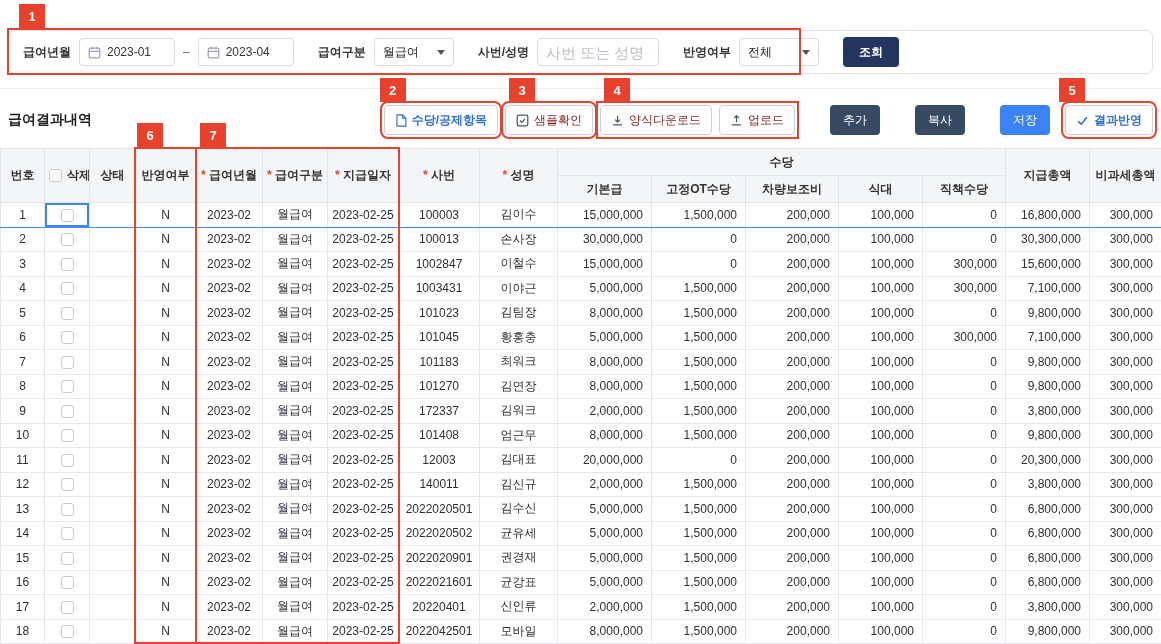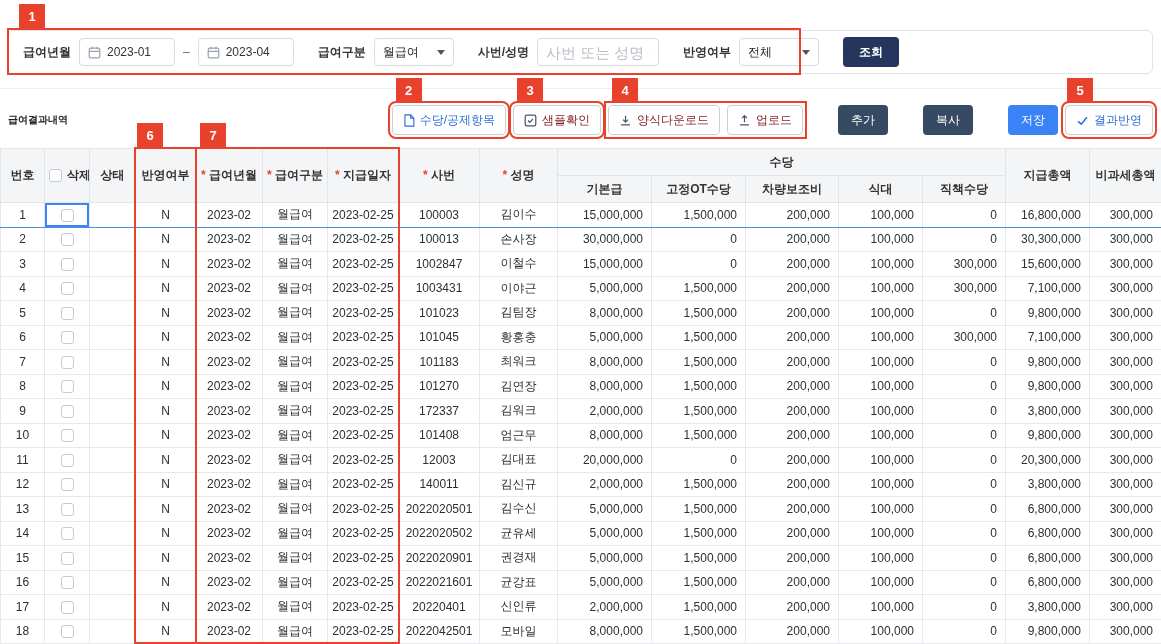--- a/index.html
+++ b/index.html
@@ -21,25 +21,25 @@
   .text-input { width:122px; height:28px; border:1px solid #d8dbe0; border-radius:4px;
     padding:0 8px; font-size:15px; color:#333; outline:none; }
   .text-input::placeholder { color:#b9bec7; }
   .btn-search { height:30px; padding:0 16px; margin-left:16px; background:#24365e; color:#fff;
     border:none; border-radius:4px; font-size:12px; font-weight:700; cursor:pointer; }
   .divider { position:absolute; left:0; right:0; top:88px; border-top:1px solid #efeff1; }
 
   
   .section-row { position:absolute; left:8px; right:8px; top:104px; height:32px;
     display:flex; align-items:center; justify-content:space-between; }
-  .page-title { font-size:10px; font-weight:700; color:#222; }
+  .page-title { font-size:14px; font-weight:700; color:#222; }
   .toolbar { display:flex; align-items:center; gap:7px; }
   .btn-outline { display:inline-flex; align-items:center; gap:5px; height:30px; padding:0 10px;
     background:#fff; border:1px solid #ccd0d6; border-radius:4px; font-size:12px; color:#7f1d1d; cursor:pointer; white-space:nowrap; }
-  .btn-outline.blue { color:#2f6fd6; font-weight:400; }
+  .btn-outline.blue { color:#2f6fd6; font-weight:700;margin-left:8px; }
   .btn-dark { height:30px; padding:0 13px; background:#374a63; border:none; border-radius:4px;
     color:#fff; font-size:12px; cursor:pointer; white-space:nowrap;margin-left:28px; }
   .btn-blue { background:#3b82f6; }
   .ico { display:inline-flex; align-items:center; }
 
   
   .ann-wrap { position:relative; display:inline-flex; }
   .ann-outline { outline:2px solid #e8412c; outline-offset:2px; }
   .ann-group { display:inline-flex; gap:7px; }
   .ann-badge { width:26px; height:24px; background:#e8412c; color:#fff; font-size:13px; font-weight:700;

